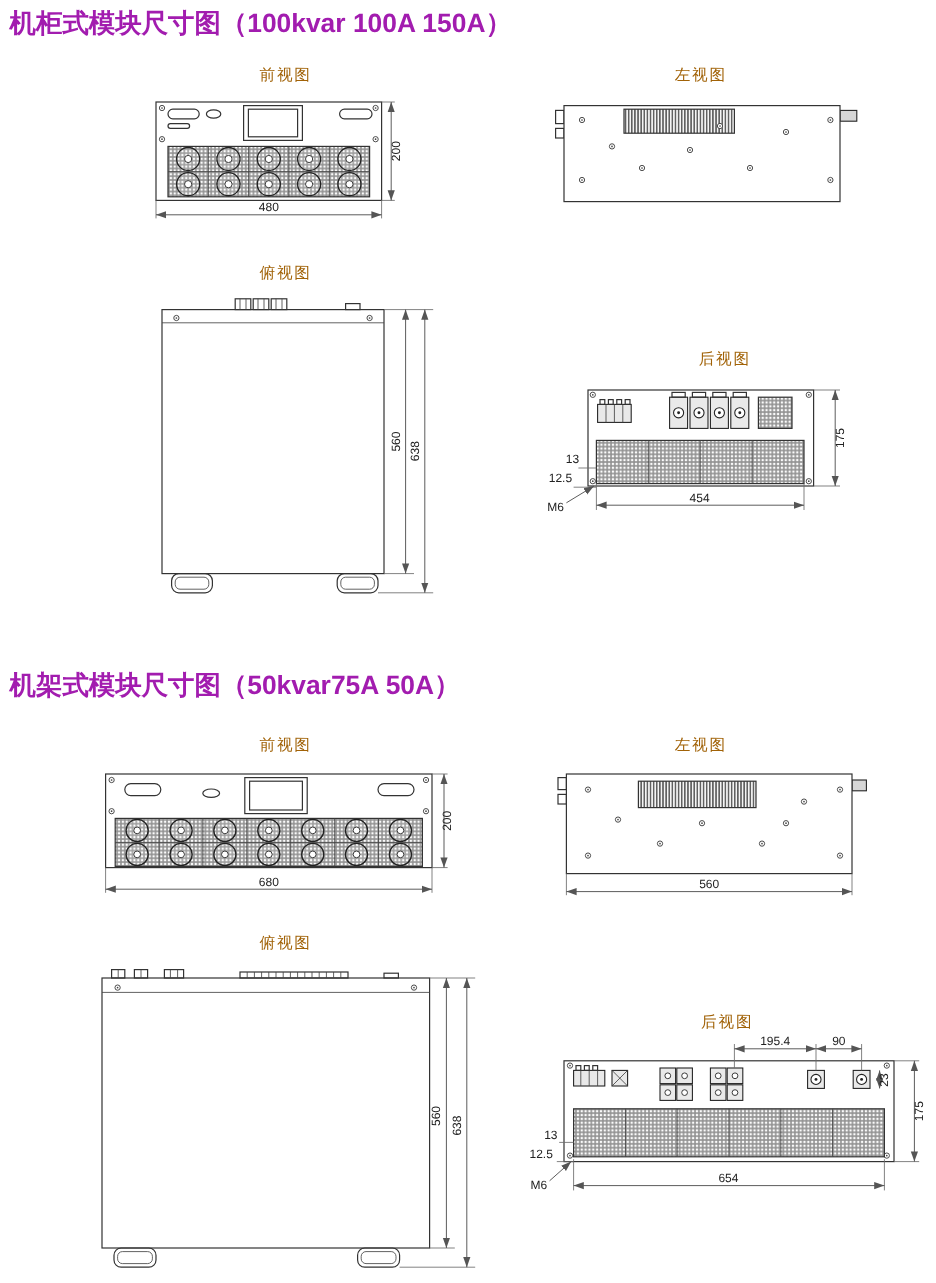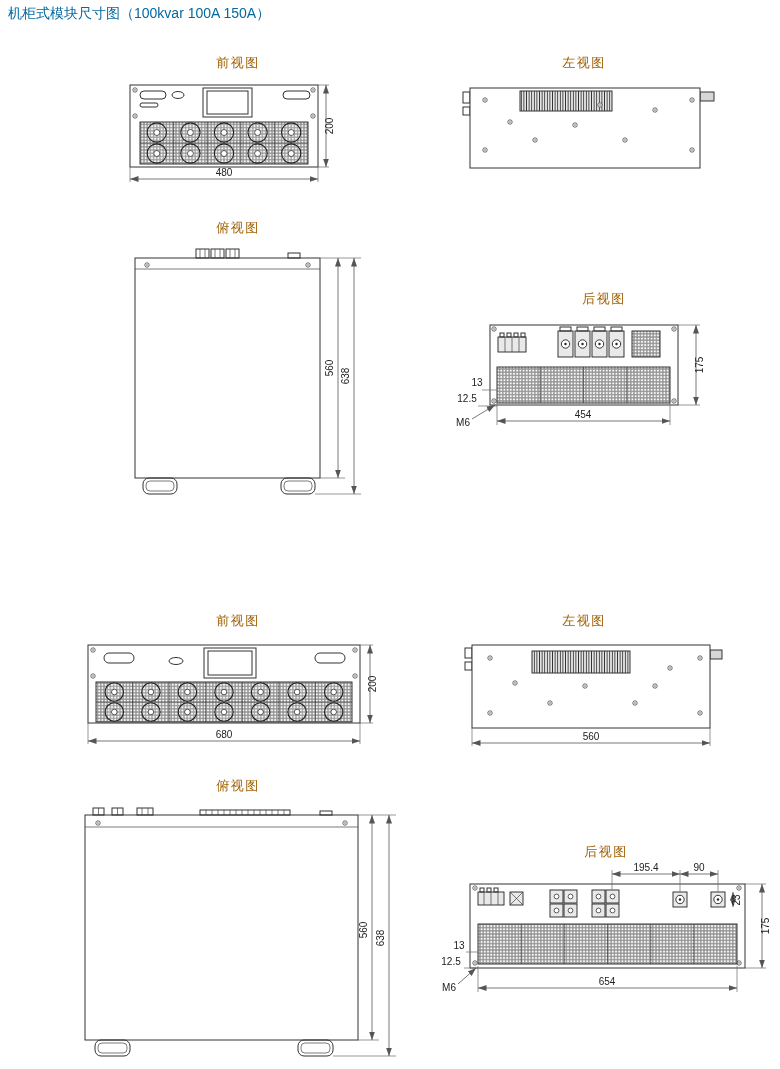--- a/index.html
+++ b/index.html
@@ -1,18 +1,18 @@
 <!DOCTYPE html>
 <html><head>
 <meta charset="utf-8">
 <style>
   html,body{margin:0;padding:0;background:#fff;}
   .page{position:relative;width:780px;height:1069px;background:#ffffff;
         font-family:"Liberation Sans",sans-serif;overflow:hidden;}
-  .sec-title{position:absolute;font-weight:normal;font-size:14px;color:#0369a1;white-space:nowrap;}
+  .sec-title{position:absolute;font-weight:bold;font-size:22px;color:#a21caf;white-space:nowrap;}
   .vlabel{position:absolute;width:72px;text-align:center;font-size:13px;color:#a16207;letter-spacing:1.5px;}
   .dwg{position:absolute;overflow:visible;}
   svg text{font-family:"Liberation Sans",sans-serif;}
   .ol{fill:#ffffff;stroke:#333;stroke-width:1;}
   .ln{stroke:#333;stroke-width:1;fill:none;}
   .thin{stroke:#444;stroke-width:0.7;fill:none;}
   .fill-mesh{fill:url(#mesh);stroke:#333;stroke-width:1;}
   .fill-hatch{fill:url(#hatch);stroke:#333;stroke-width:1;}
   .part{fill:#e9e9e9;stroke:#222;stroke-width:0.9;}
   .dark{fill:#d6d6d6;stroke:#222;stroke-width:0.9;}
@@ -196,20 +196,21 @@
       <line class="dim" x1="47" y1="108" x2="220" y2="108" marker-start="url(#arr)" marker-end="url(#arr)"></line>
       <text class="dtx" x="133" y="105" text-anchor="middle">454</text>
       <path class="ext" d="M32 77H47 M28 93H47"></path>
       <text class="dtx" x="27" y="73" text-anchor="middle">13</text>
       <text class="dtx" x="17" y="89" text-anchor="middle">12.5</text>
       <line class="dim" x1="22" y1="106" x2="45" y2="92" marker-end="url(#arr)"></line>
       <text class="dtx" x="13" y="113" text-anchor="middle">M6</text>
     </g>
   </svg>
 
+  <div class="sec-title" style="left:8px;top:556px">机架式模块尺寸图（50kvar75A 50A）</div>
 
   <div class="vlabel" style="left:202px;top:612px">前视图</div>
   <div class="vlabel" style="left:548px;top:612px">左视图</div>
   <div class="vlabel" style="left:202px;top:777px">俯视图</div>
   <div class="vlabel" style="left:570px;top:843px">后视图</div>
 
   <svg class="dwg" style="left:80px;top:640px" width="305" height="112" viewBox="0 0 305 112">
     <g>
       <rect class="ol" x="8" y="5" width="272" height="78"></rect>
       <rect class="ln" x="24" y="13" width="30" height="10" rx="5"></rect>

